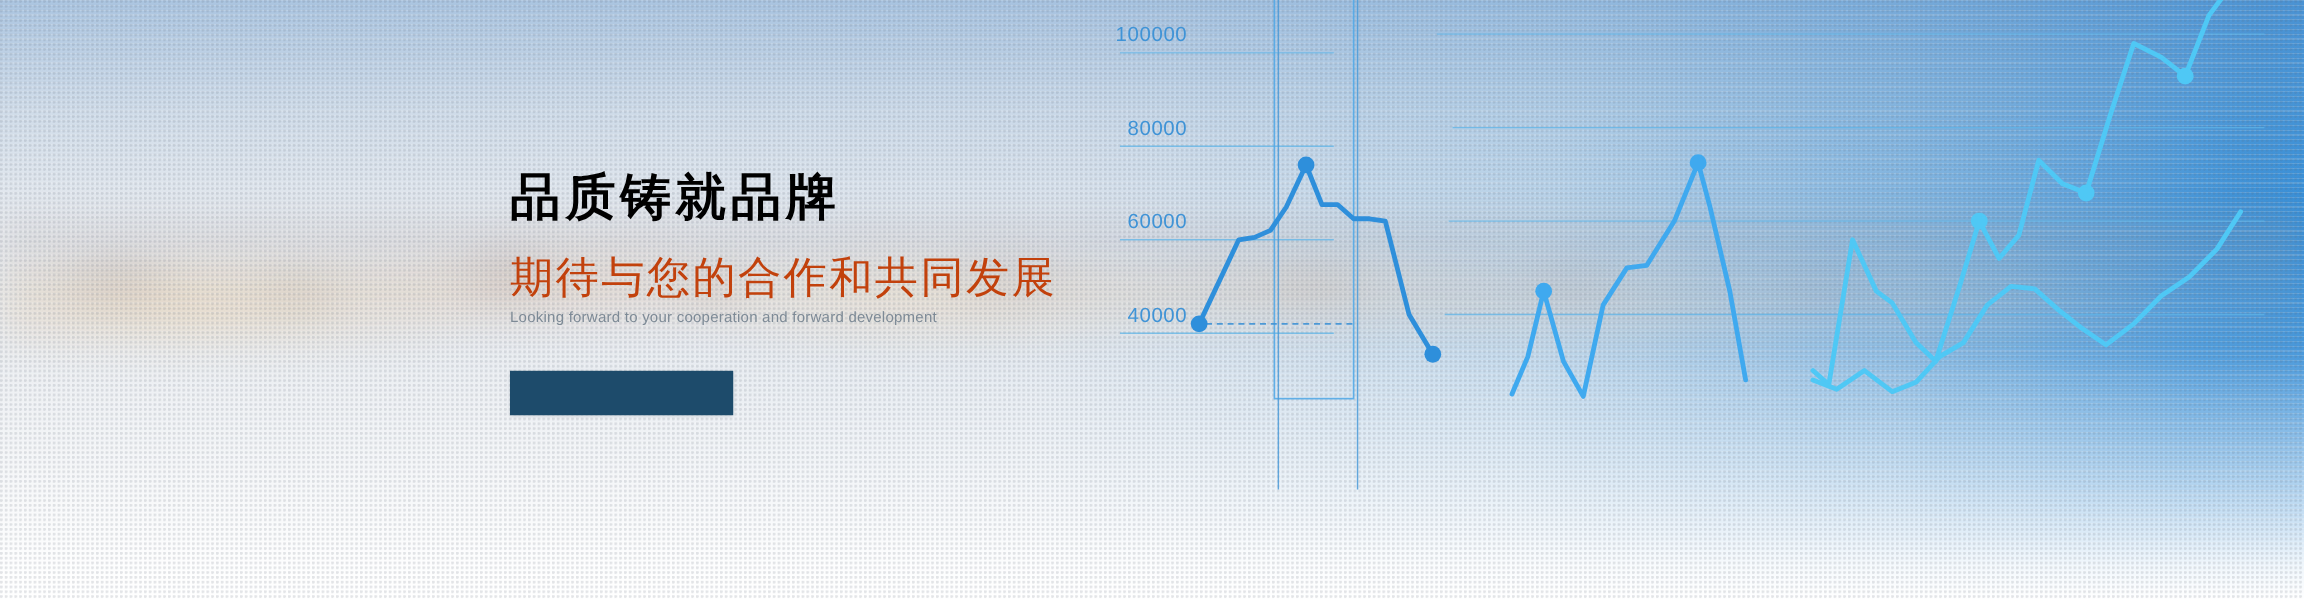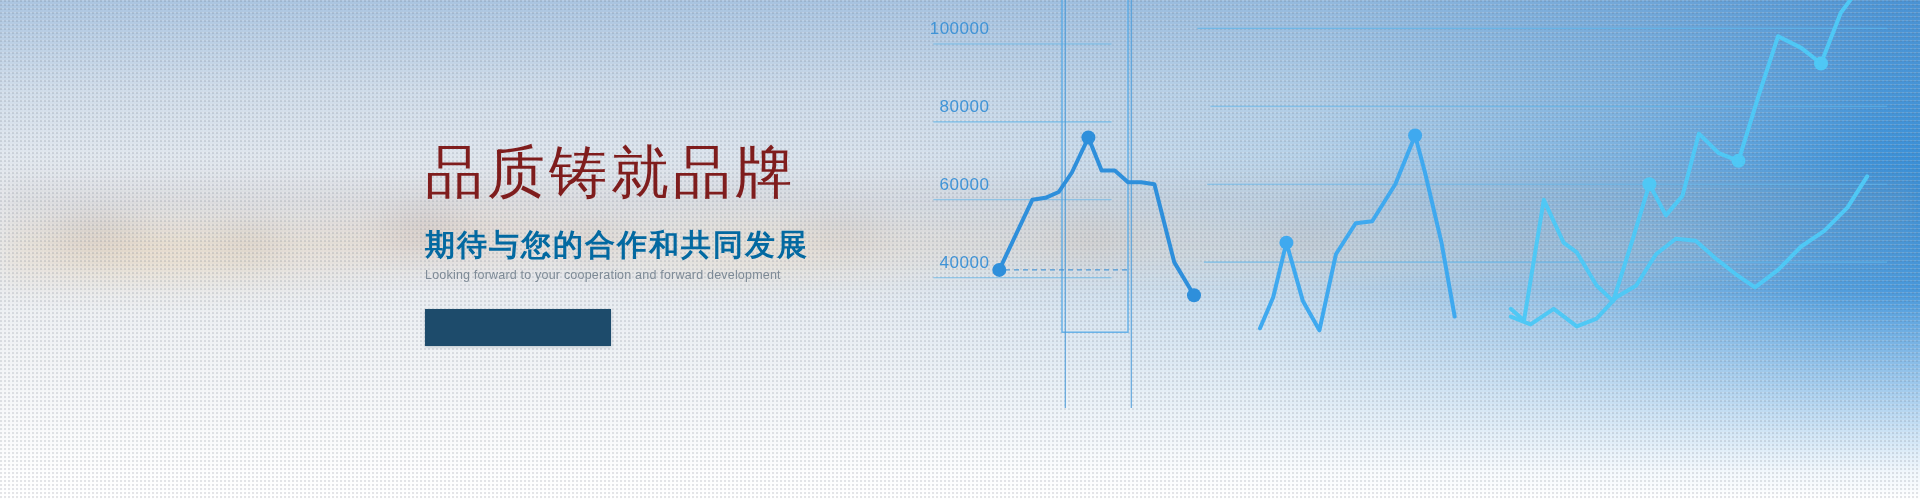--- a/index.html
+++ b/index.html
@@ -79,32 +79,32 @@
   .bg-scan{
     position:absolute;inset:0;
     background-image:repeating-linear-gradient(180deg,
       rgba(255,255,255,.16) 0px, rgba(255,255,255,.16) 1px,
       rgba(0,0,0,0) 1px, rgba(0,0,0,0) 4px);
   }
 
   
   .copy{position:absolute;left:425px;top:140px;width:480px;}
   .headline{
-    font-size:58px;line-height:1.12;
+    font-size:42px;line-height:1.12;
     letter-spacing:4px;
-    color:#7f1d1d;
-    font-weight:400;
+    color:#000000;
+    font-weight:700;
     margin:0 0 22px 0;
     white-space:nowrap;
   }
   .subhead{
-    font-size:30px;line-height:1.2;
+    font-size:36px;line-height:1.2;
     letter-spacing:2px;
-    color:#0369a1;
-    font-weight:700;
+    color:#c2410c;
+    font-weight:400;
     margin:0 0 4px 0;
     white-space:nowrap;
   }
   .subhead-en{
     font-size:12.5px;line-height:1.3;
     letter-spacing:.2px;
     color:#7d8a96;
     font-weight:400;
     margin:0;
     white-space:nowrap;

